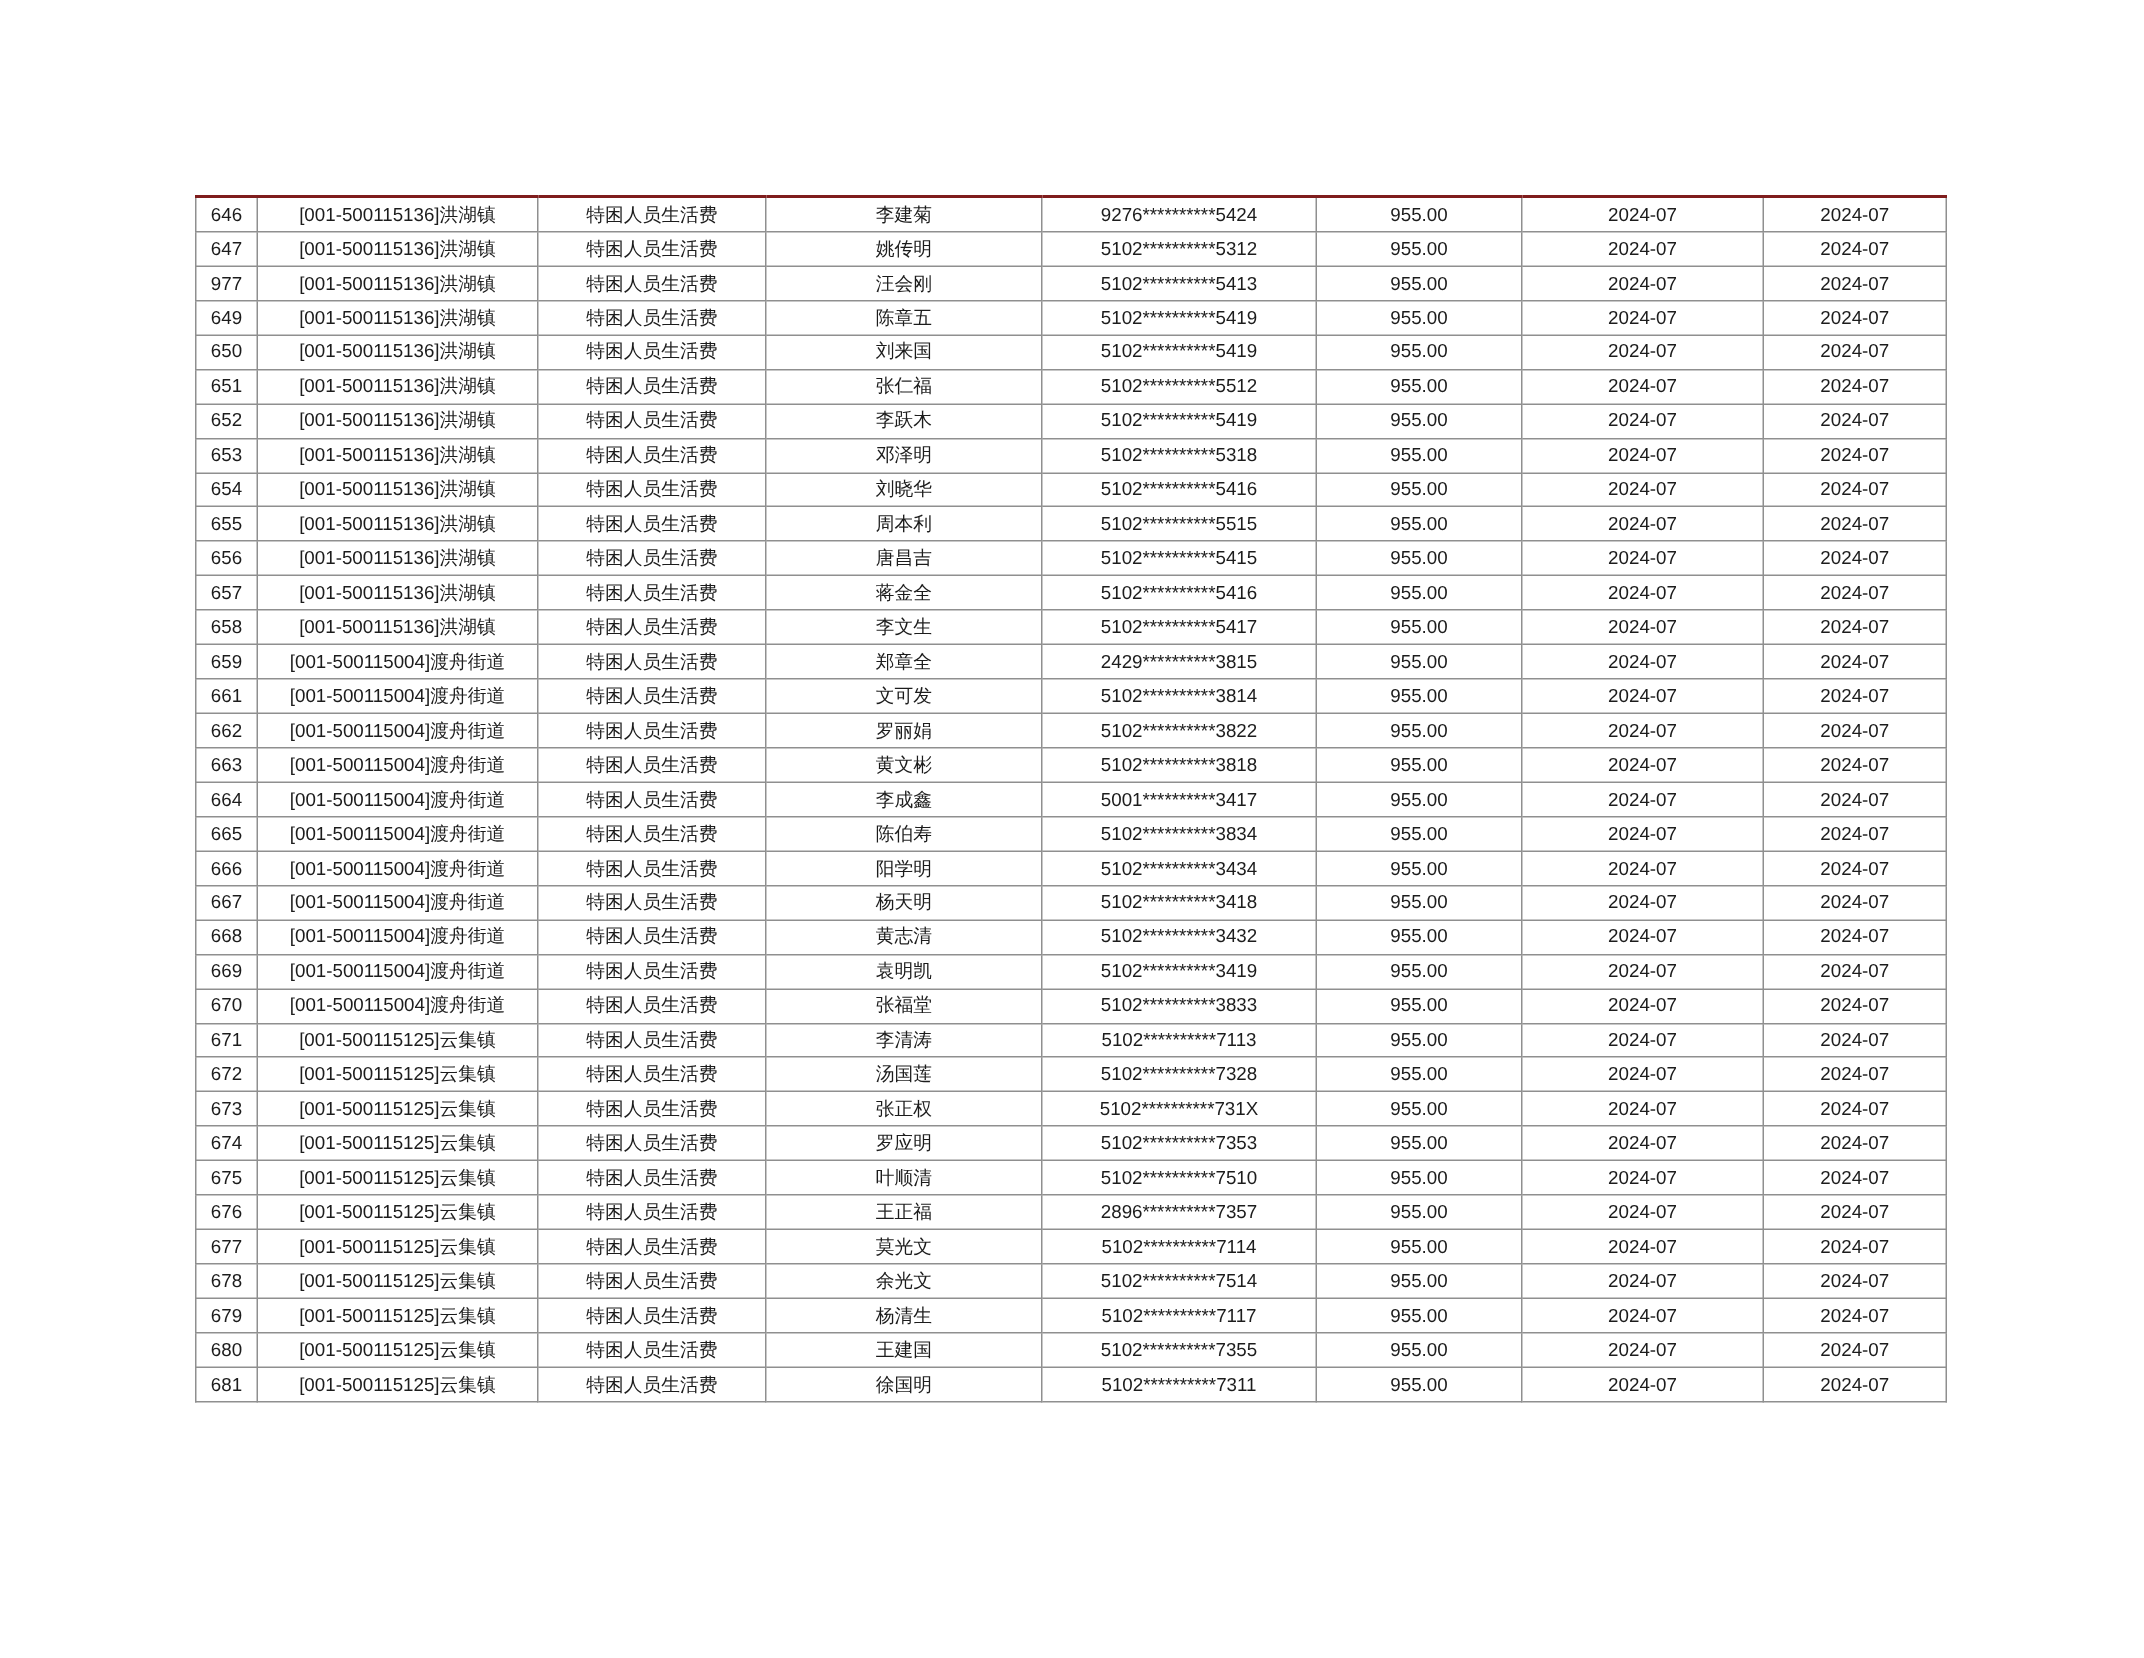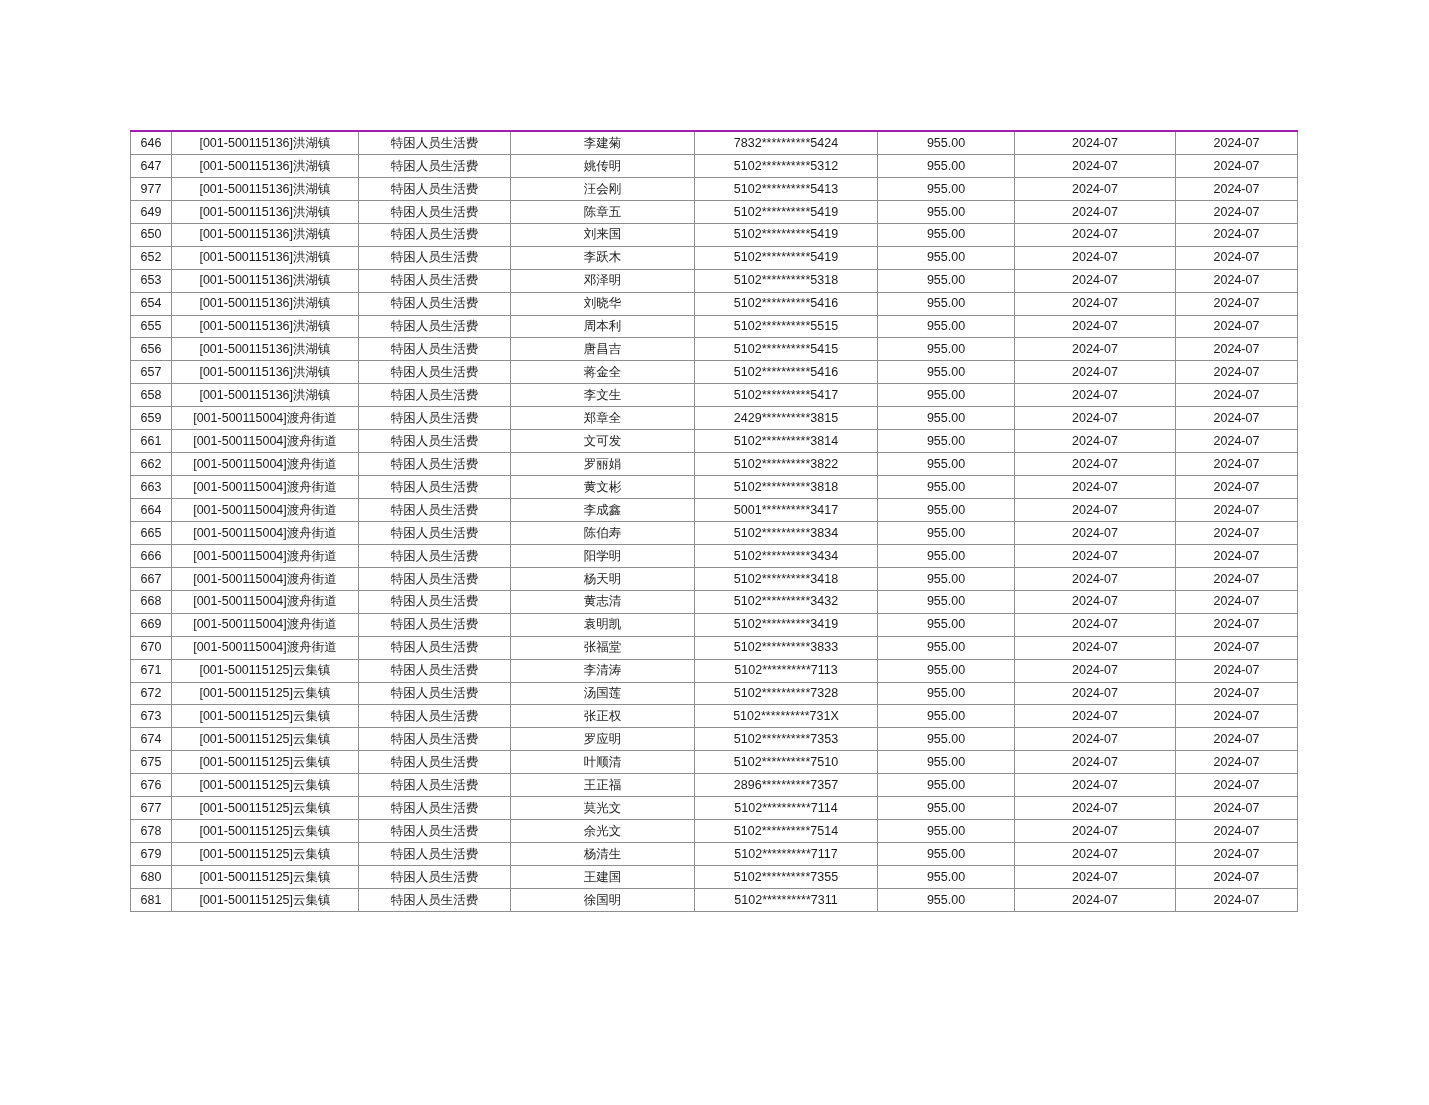--- a/index.html
+++ b/index.html
@@ -30,21 +30,21 @@
     padding: 0 2px;
     text-align: center;
     vertical-align: middle;
     font-size: 12.5px;
     line-height: 1;
     color: #1c1c1c;
     overflow: hidden;
     white-space: nowrap;
   }
   table.report-table tr:first-child td {
-    border-top: 2px solid #a21caf;
+    border-top: 2px solid #7f1d1d;
     margin-top: 20px;
   }
   col.c-seq      { width: 41px;  }
   col.c-district { width: 187px; }
   col.c-item     { width: 152px; }
   col.c-name     { width: 184px; }
   col.c-id       { width: 183px; }
   col.c-amount   { width: 137px; }
   col.c-month1   { width: 161px; }
   col.c-month2   { width: 122px; }
@@ -63,21 +63,21 @@
       <col class="c-amount">
       <col class="c-month1">
       <col class="c-month2">
     </colgroup>
     <tbody>
         <tr>
           <td>646</td>
           <td>[001-500115136]洪湖镇</td>
           <td>特困人员生活费</td>
           <td>李建菊</td>
-          <td>7832**********5424</td>
+          <td>9276**********5424</td>
           <td>955.00</td>
           <td>2024-07</td>
           <td>2024-07</td>
         </tr>
         <tr>
           <td>647</td>
           <td>[001-500115136]洪湖镇</td>
           <td>特困人员生活费</td>
           <td>姚传明</td>
           <td>5102**********5312</td>
@@ -104,20 +104,30 @@
           <td>955.00</td>
           <td>2024-07</td>
           <td>2024-07</td>
         </tr>
         <tr>
           <td>650</td>
           <td>[001-500115136]洪湖镇</td>
           <td>特困人员生活费</td>
           <td>刘来国</td>
           <td>5102**********5419</td>
+          <td>955.00</td>
+          <td>2024-07</td>
+          <td>2024-07</td>
+        </tr>
+        <tr>
+          <td>651</td>
+          <td>[001-500115136]洪湖镇</td>
+          <td>特困人员生活费</td>
+          <td>张仁福</td>
+          <td>5102**********5512</td>
           <td>955.00</td>
           <td>2024-07</td>
           <td>2024-07</td>
         </tr>
         <tr>
           <td>652</td>
           <td>[001-500115136]洪湖镇</td>
           <td>特困人员生活费</td>
           <td>李跃木</td>
           <td>5102**********5419</td>

